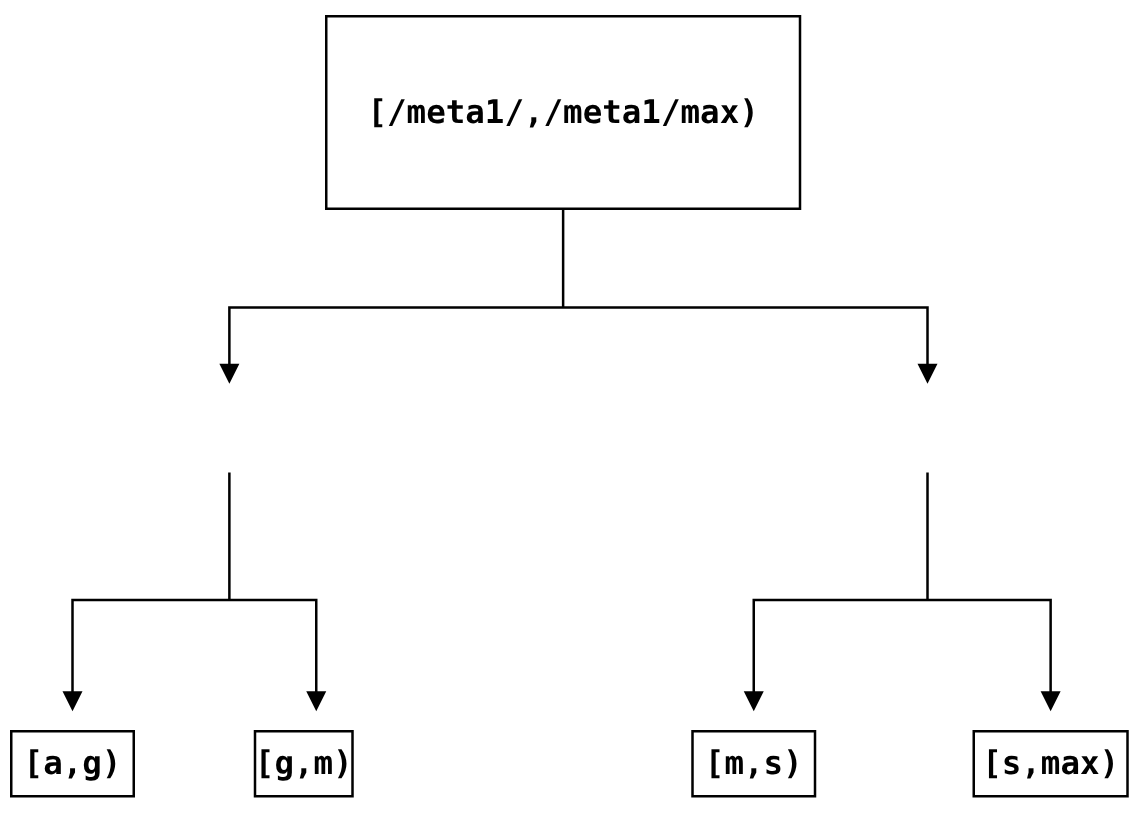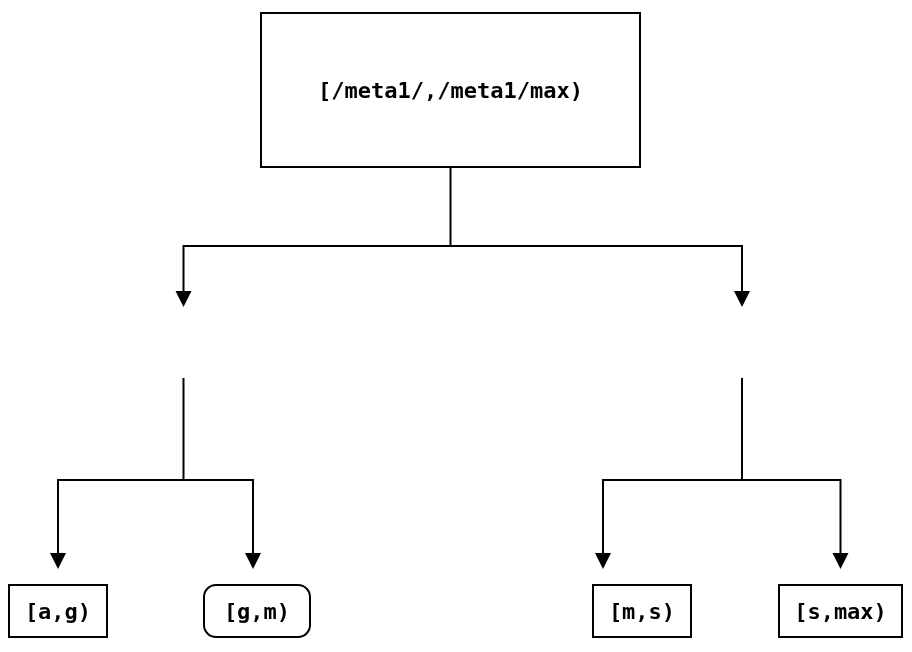--- a/index.html
+++ b/index.html
@@ -34,31 +34,31 @@
   }
   .node {
     position: absolute;
     box-sizing: border-box;
     border: 2px solid #000000;
     background: #ffffff;
     display: flex;
     align-items: center;
     justify-content: center;
     font-family: "DejaVu Sans Mono", monospace;
-    font-size: 22px;
+    font-size: 26px;
     font-weight: bold;
     color: #000000;
     white-space: nowrap;
   }
   #node-root  { left: 260px; top: 12px;  width: 381px; height: 156px; }
   #node-left  { left: 22px;  top: 324px; width: 323px; height: 54px; }
   #node-right { left: 582px; top: 324px; width: 320px; height: 54px; }
   #leaf-ag    { left: 8px;   top: 584px; width: 100px; height: 54px; }
-  #leaf-gm    { left: 203px; top: 584px; width: 108px; height: 54px; border-radius: 13px; }
-  #leaf-ms    { left: 553px; top: 584px; width: 100px; height: 54px; margin-left: 39px; }
+  #leaf-gm    { left: 203px; top: 584px; width: 80px; height: 54px; }
+  #leaf-ms    { left: 553px; top: 584px; width: 100px; height: 54px; }
   #leaf-smax  { left: 778px; top: 584px; width: 125px; height: 54px; }
 </style>
 </head>
 <body>
 
 <div class="canvas">
 
   <svg class="connectors" viewBox="0 0 912 652" xmlns="http://www.w3.org/2000/svg">
 
     <g>

